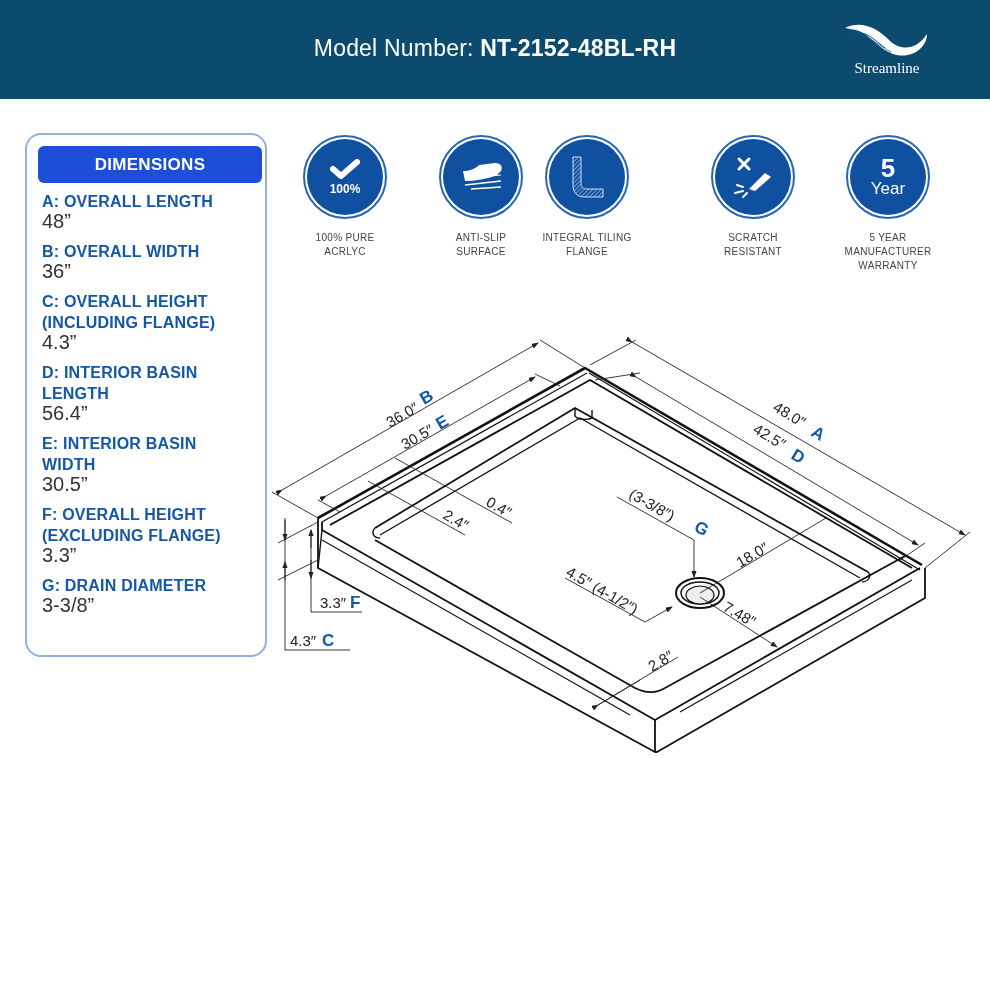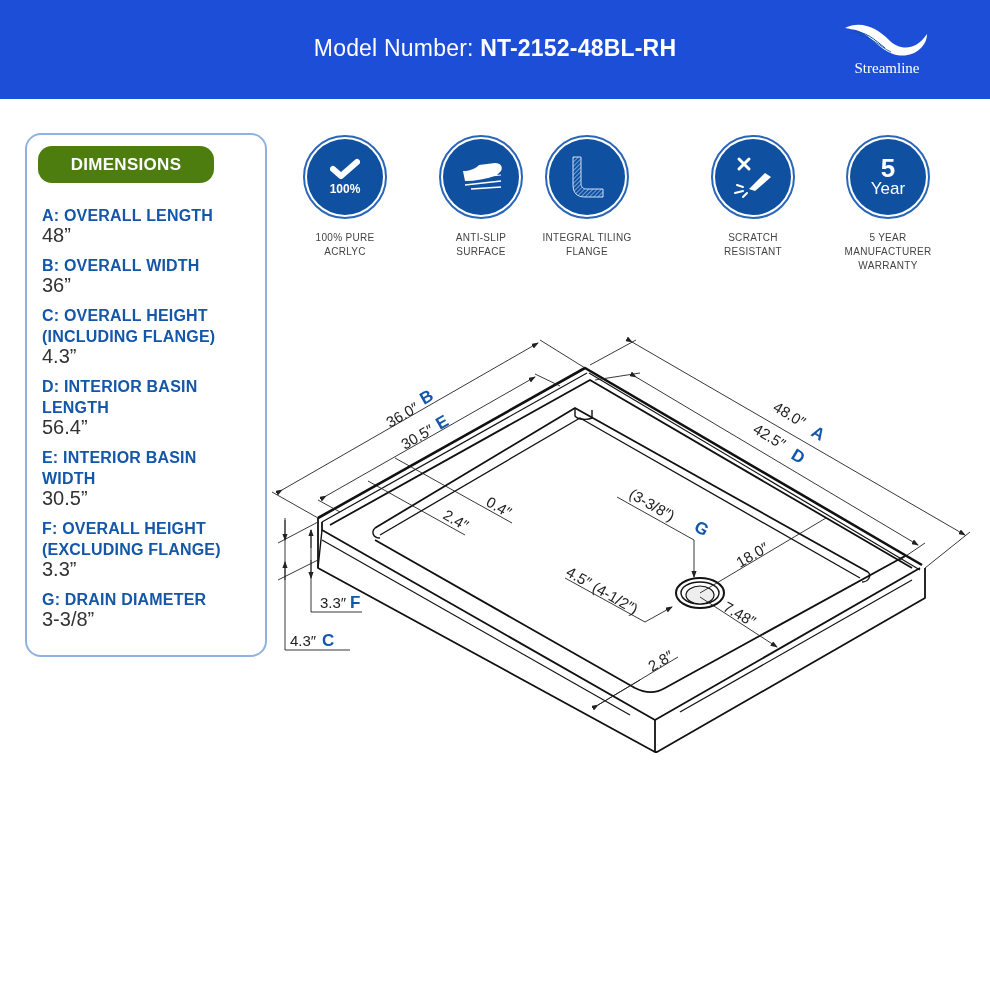--- a/index.html
+++ b/index.html
@@ -1,44 +1,44 @@
 <!DOCTYPE html>
 <html><head>
 <meta charset="utf-8">
 <style>
   html, body { margin: 0; padding: 0; }
   body {
     width: 990px; height: 990px; background: #ffffff; position: relative; overflow: hidden;
     font-family: "Liberation Sans", "DejaVu Sans", sans-serif;
   }
   .header {
-    position: absolute; left: 0; top: 0; width: 990px; height: 99px; background: #1d4ed8;
+    position: absolute; left: 0; top: 0; width: 990px; height: 99px; background: #0c4a6e;
   }
   .header-title {
     position: absolute; left: 0; width: 990px; top: 35px; text-align: center;
     color: #ffffff; font-size: 23px; letter-spacing: 0.2px;
   }
   .header-title .lbl { font-weight: normal; }
   .header-title .num { font-weight: bold; }
   .logo { position: absolute; left: 841px; top: 22px; width: 92px; height: 60px; }
   .logo-word {
     position: absolute; left: 0; top: 38px; width: 92px; text-align: center;
     font-family: "Liberation Serif", "DejaVu Serif", serif; color: #fff; font-size: 15px;
   }
 
   .dims-panel {
     position: absolute; left: 25px; top: 133px; width: 238px; height: 520px;
     border: 2px solid #8fb2e0; border-radius: 16px; background: #fff;
   }
   .dims-title {
-    position: absolute; left: 11px; top: 11px; width: 176px; height: 37px;
-    background: #4d7c0f; border-radius: 14px; color: #fff; font-weight: bold;
+    position: absolute; left: 11px; top: 11px; width: 224px; height: 37px;
+    background: #1d4ed8; border-radius: 6px; color: #fff; font-weight: bold;
     font-size: 17px; text-align: center; line-height: 37px; letter-spacing: 0.3px;
   }
-  .dims-list { position: absolute; left: 15px; top: 70px; width: 220px; }
+  .dims-list { position: absolute; left: 15px; top: 56px; width: 220px; }
   .dim-item { margin-bottom: 10px; }
   .dim-label { color: #1456a8; font-weight: bold; font-size: 16px; line-height: 21px; letter-spacing: 0.2px; }
   .dim-value { color: #333; font-size: 20px; line-height: 19px; }
 
   .feature { position: absolute; top: 135px; width: 140px; text-align: center; }
   .feature .circle {
     width: 76px; height: 76px; margin: 0 auto; border-radius: 50%;
     border: 2px solid #2a66b8; padding: 2px; background: #fff;
   }
   .feature .circle-inner {

